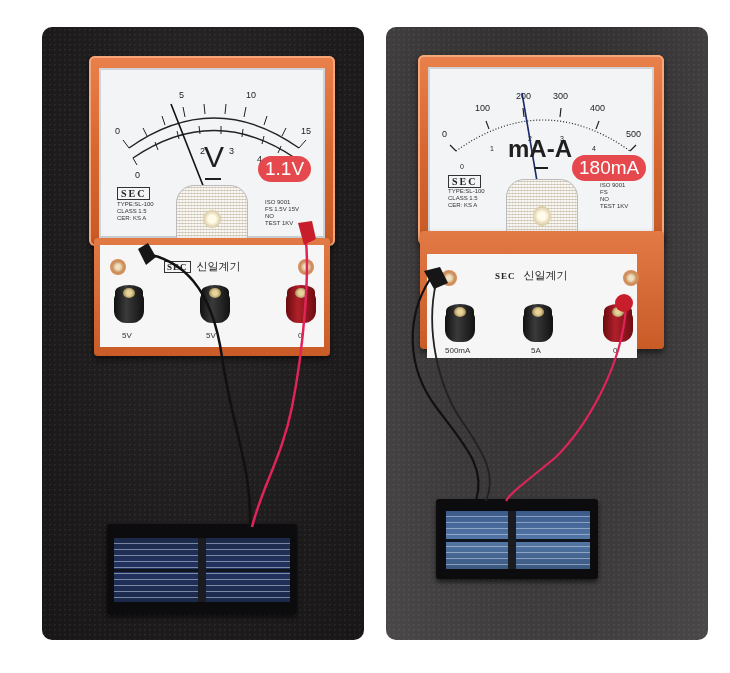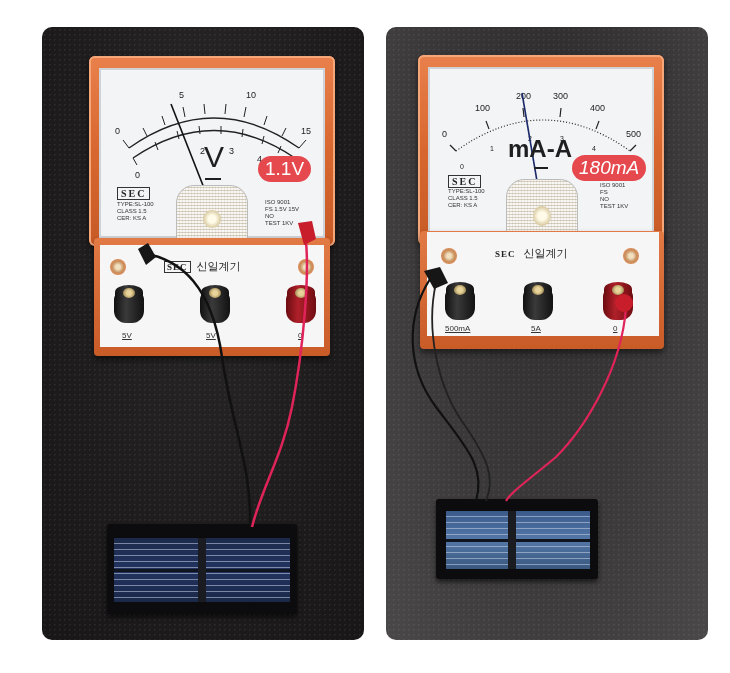--- a/index.html
+++ b/index.html
@@ -22,21 +22,21 @@
   .base-face { position: absolute; background: #f6f6f7; }
   .base-title { position: absolute; font-size: 11px; color: #222; white-space: nowrap; }
   .base-title .sec { font-family: "Liberation Serif", serif; font-weight: bold; font-size: 9px; border: 1px solid #333; padding: 0 2px; margin-right: 6px; letter-spacing: 1px; }
   .screw { position: absolute; width: 16px; height: 16px; border-radius: 50%; background: radial-gradient(circle, #f0e0c0 20%, #c9905e 50%, #e08a55 75%, #d06a35 100%); }
   .terminal { position: absolute; width: 30px; height: 40px; }
   .terminal .cap { position: absolute; left: 1px; top: 0; width: 28px; height: 18px; border-radius: 50%/40%; }
   .terminal .body { position: absolute; left: 0; top: 8px; width: 30px; height: 30px; border-radius: 6px 6px 12px 12px; }
   .terminal .hole { position: absolute; left: 9px; top: 3px; width: 12px; height: 10px; border-radius: 50%; background: radial-gradient(circle, #e8d49a 30%, #9c8550 80%); }
   .terminal.black .cap, .terminal.black .body { background: linear-gradient(90deg, #111 0%, #3a3a3a 40%, #121212 100%); }
   .terminal.red .cap, .terminal.red .body { background: linear-gradient(90deg, #6a0c10 0%, #b0202a 40%, #700d12 100%); }
-  .tlabel { position: absolute; font-size: 8px; color: #333; white-space: nowrap; text-decoration: underline; }
+  .tlabel { position: absolute; font-size: 8px; color: #333; white-space: nowrap; }
 
   .panel { position: absolute; border-radius: 3px; background: #0c0c0e; box-shadow: 0 3px 5px rgba(0,0,0,.6); }
   .cells { position: absolute; background: linear-gradient(180deg, #1c2a4a 0%, #223361 50%, #1a2848 100%); }
   .cell-lines { position: absolute; inset: 0; background-image: repeating-linear-gradient(180deg, transparent 0 5px, rgba(200,210,230,.55) 5px 6px); }
   .cell-gap-h { position: absolute; left: 0; right: 0; height: 3px; background: #10141e; }
   .cell-gap-v { position: absolute; top: 0; bottom: 0; width: 8px; background: #1a1c22; }
   .wires { position: absolute; left: 0; top: 0; pointer-events: none; }
 </style>
 </head>
 <body>
@@ -178,24 +178,24 @@
     <div class="specs" style="left:18px; top:119px;">TYPE:SL-100
 CLASS 1.5
 CER: KS A</div>
     <div class="specs" style="left:170px; top:113px;">ISO 9001
 FS
 NO
 TEST 1KV</div>
     <div class="lamp" style="left:76px; top:110px; width:72px; height:60px;"></div>
     <div class="bulb" style="left:103px; top:137px; width:18px; height:20px;"></div>
   </div>
-  <div class="badge" style="left:186px; top:128px;font-style:italic;">180mA</div>
+  <div class="badge" style="left:186px; top:128px;">180mA</div>
 
   <div class="base" style="left:34px; top:204px; width:244px; height:118px;"></div>
-  <div class="base-face" style="left:41px; top:205px; width:232px; height:104px;">
+  <div class="base-face" style="left:41px; top:227px; width:210px; height:104px;">
     <div class="base-title" style="left:66px; top:14px;">
       <span class="sec" style="border:none;">SEC</span><span>신일계기</span>
     </div>
     <div class="screw" style="left:14px; top:16px;"></div>
     <div class="screw" style="left:196px; top:16px;"></div>
     <div class="terminal black" style="left:18px; top:50px;">
         <div class="body"></div>
         <div class="cap"></div>
         <div class="hole"></div>
       </div>

